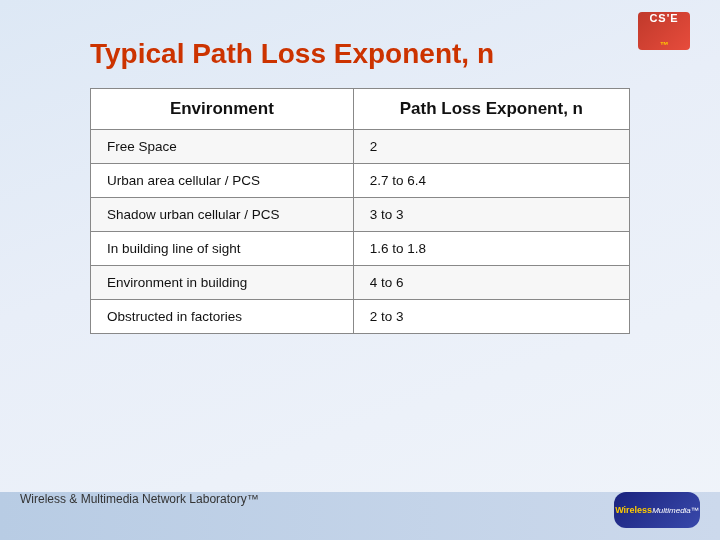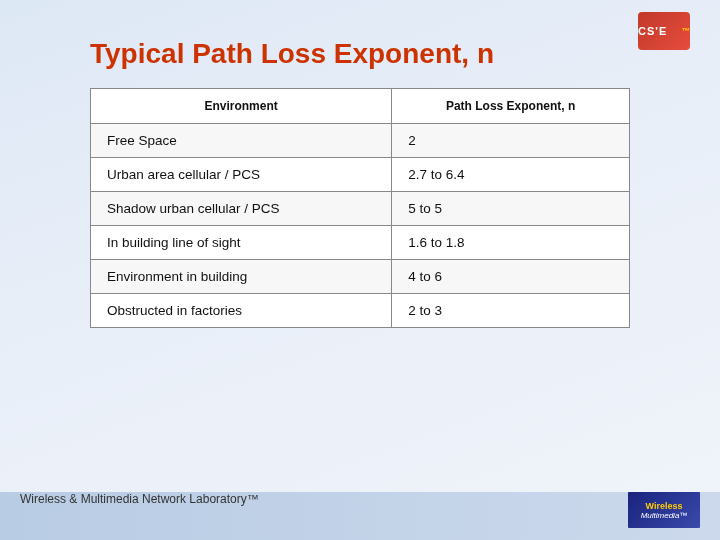--- a/index.html
+++ b/index.html
@@ -28,21 +28,21 @@
       display: flex;
       align-items: center;
     }
 
     .logo-box {
       background: linear-gradient(135deg, #c0392b, #e74c3c);
       width: 52px;
       height: 38px;
       border-radius: 4px;
       display: flex;
-      flex-direction: row;
+      flex-direction: column;
       align-items: center;
       justify-content: space-between;
     }
 
     .logo-text-top {
       color: #fff;
       font-size: 11px;
       font-weight: bold;
       letter-spacing: 1px;
     }
@@ -74,21 +74,21 @@
       width: 100%;
       border-collapse: collapse;
       background: #fff;
       border: 1.5px solid #888;
     }
 
     thead tr th {
       background: #fff;
       border: 1.5px solid #888;
       padding: 10px 16px;
-      font-size: 12px;
+      font-size: 17px;
       font-weight: bold;
       text-align: center;
       color: #111;
     }
 
     tbody tr td {
       border: 1.5px solid #888;
       padding: 9px 16px;
       font-size: 13.5px;
       text-align: left;
@@ -115,26 +115,26 @@
       justify-content: space-between;
       padding: 0 20px;
     }
 
     .footer-text {
       font-size: 12px;
       color: #333;
     }
 
     .footer-logo-box {
-      width: 72px;
+      width: 86px;
       height: 36px;
       background: linear-gradient(135deg, #1a237e, #3949ab);
-      border-radius: 1px;
-      display: flex;
-      flex-direction: column;
+      border-radius: 12px;
+      display: flex;
+      flex-direction: row;
       align-items: center;
       justify-content: center;
       padding: 2px;
     }
 
     .footer-logo-line1 {
       color: #ffcc00;
       font-size: 9px;
       font-weight: bold;
     }
@@ -171,21 +171,21 @@
       <tr>
             <td>Free Space</td>
             <td>2</td>
           </tr>
           <tr>
             <td>Urban area cellular / PCS</td>
             <td>2.7 to 6.4</td>
           </tr>
           <tr>
             <td>Shadow urban cellular / PCS</td>
-            <td>5 to 5</td>
+            <td>3 to 3</td>
           </tr>
           <tr>
             <td>In building line of sight</td>
             <td>1.6 to 1.8</td>
           </tr>
           <tr>
             <td>Environment in building</td>
             <td>4 to 6</td>
           </tr>
           <tr>

